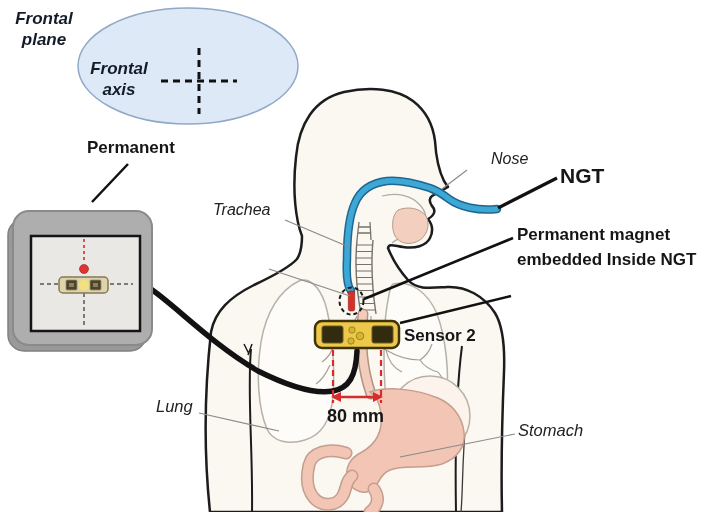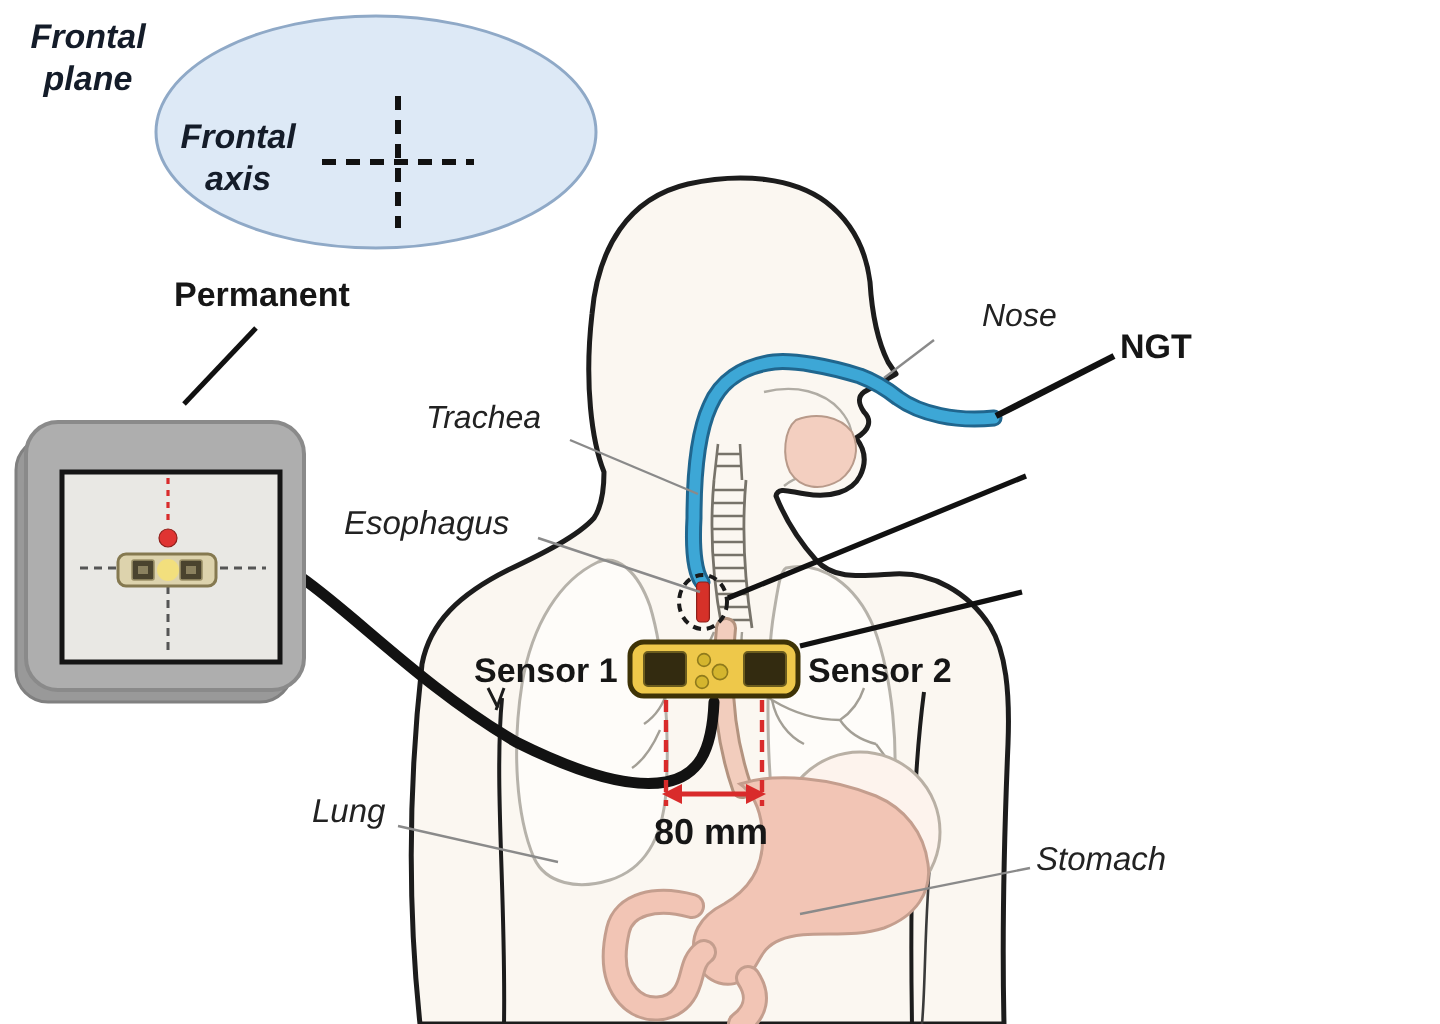--- a/index.html
+++ b/index.html
@@ -143,21 +143,21 @@
   </g>
 </svg>
 
   <div class="lbl plane ctr" style="left:6px;top:8px;width:76px;">Frontal
 plane</div>
   <div class="lbl plane ctr" style="left:84px;top:58px;width:70px;">Frontal
 axis</div>
 
   <div class="lbl bold" style="left:87px;top:137px;">Permanent</div>
   <div class="lbl it" style="left:463px;top:149px;margin-left:28px;">Nose</div>
-  <div class="lbl bold" style="left:560px;top:163px;font-size:17px;">NGT</div>
+  <div class="lbl bold" style="left:560px;top:163px;font-size:21px;">NGT</div>
   <div class="lbl it" style="left:213px;top:200px;">Trachea</div>
-  <div class="lbl it" style="left:172px;top:252px;font-size:16.5px;">Esophagus</div>
-  <div class="lbl bold" style="left:237px;top:325px;">Sensor 1</div>
+  <div class="lbl bold" style="left:517px;top:222px;line-height:25px;">Permanent magnet
+embedded Inside NGT</div>
   <div class="lbl bold" style="left:404px;top:325px;">Sensor 2</div>
   <div class="lbl it" style="left:156px;top:396px;font-size:16.5px;">Lung</div>
   <div class="lbl it" style="left:518px;top:420px;font-size:16.5px;">Stomach</div>
   <div class="lbl bold" style="left:327px;top:405px;font-size:18px;">80 mm</div>
 </div>
 
 </body></html>

